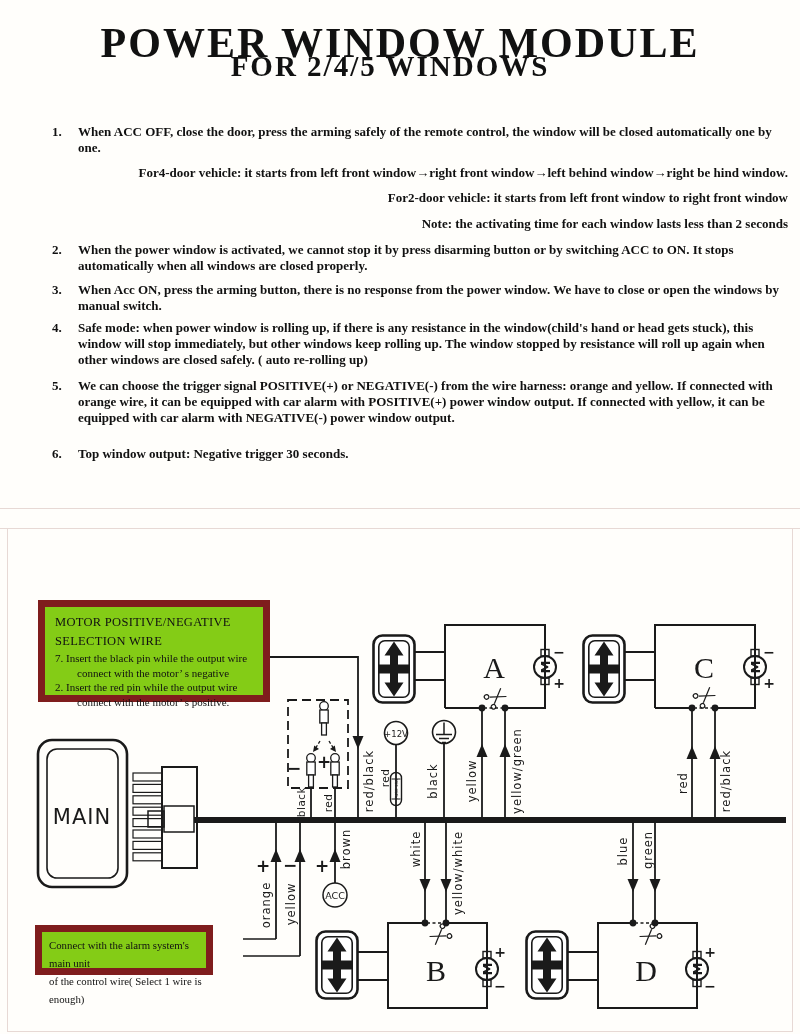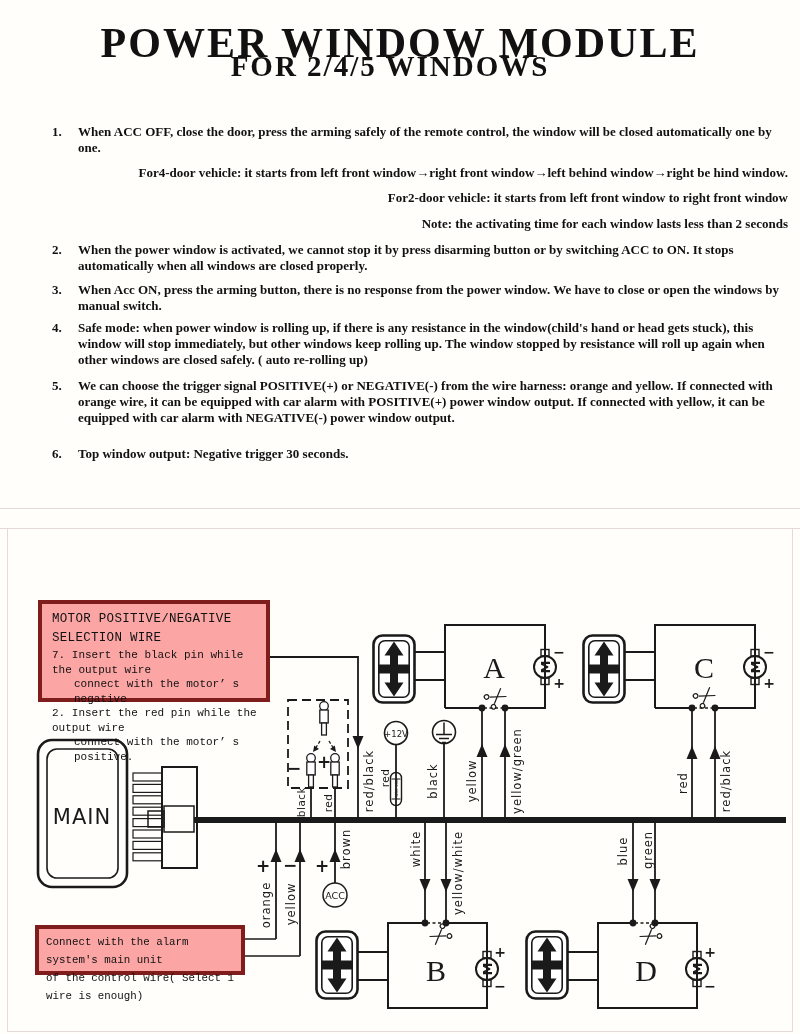--- a/index.html
+++ b/index.html
@@ -10,27 +10,27 @@
   .sub{position:absolute;left:0;top:50px;width:780px;text-align:center;
        font-size:29px;font-weight:bold;letter-spacing:2px;}
   .feath{position:absolute;left:58px;top:86px;font-size:27px;font-weight:bold;letter-spacing:1px;}
   #feats{position:absolute;left:52px;top:124px;width:736px;font-size:13px;font-weight:bold;line-height:16px;}
   .feat{display:flex;}
   .feat .num{width:26px;flex:none;}
   .feat .txt{flex:1;}
   .featsub{padding-left:43px;text-align:right;}
   .mb8{margin-bottom:8px}.mb9{margin-bottom:9px}.mb10{margin-bottom:10px}.mb6{margin-bottom:6px}.mb20{margin-bottom:20px}
   .faint{position:absolute;background:#e7d9d5;}
-  .sansbox{position:absolute;font-family:Liberation Mono, monospace;background:#fca5a5;
-           border:4px solid #7f1d1d;box-sizing:border-box;}
+  .sansbox{position:absolute;font-family:Liberation Serif, serif;background:#84cc16;
+           border:7px solid #7f1d1d;box-sizing:border-box;}
   #motorbox{left:38px;top:600px;width:232px;height:102px;padding:6px 4px 0 10px;}
   #motorbox .t{font-size:12.5px;line-height:19px;letter-spacing:.3px;}
   #motorbox .b{font-size:11px;line-height:14.5px;}
   #motorbox .ind{padding-left:22px;}
-  #alarmbox{left:35px;top:925px;width:210px;height:50px;padding:4px 0 0 7px;}
+  #alarmbox{left:35px;top:925px;width:178px;height:50px;padding:4px 0 0 7px;}
   #alarmbox .b{font-size:10.8px;line-height:18px;}
   svg{position:absolute;left:0;top:530px;}
   svg text{font-family:"DejaVu Sans",sans-serif;fill:#1a1a1a;}
   .wlab{font-size:11.5px;letter-spacing:1px;}
   .wlab-s{font-size:10.5px;letter-spacing:.5px;}
   .winlet{font-family:"Liberation Serif",serif;font-size:30px;}
   .sign{font-size:17px;font-weight:bold;}
   .msign{font-size:14px;font-weight:bold;}
   .ln{stroke:#1a1a1a;fill:none;}
 </style>

